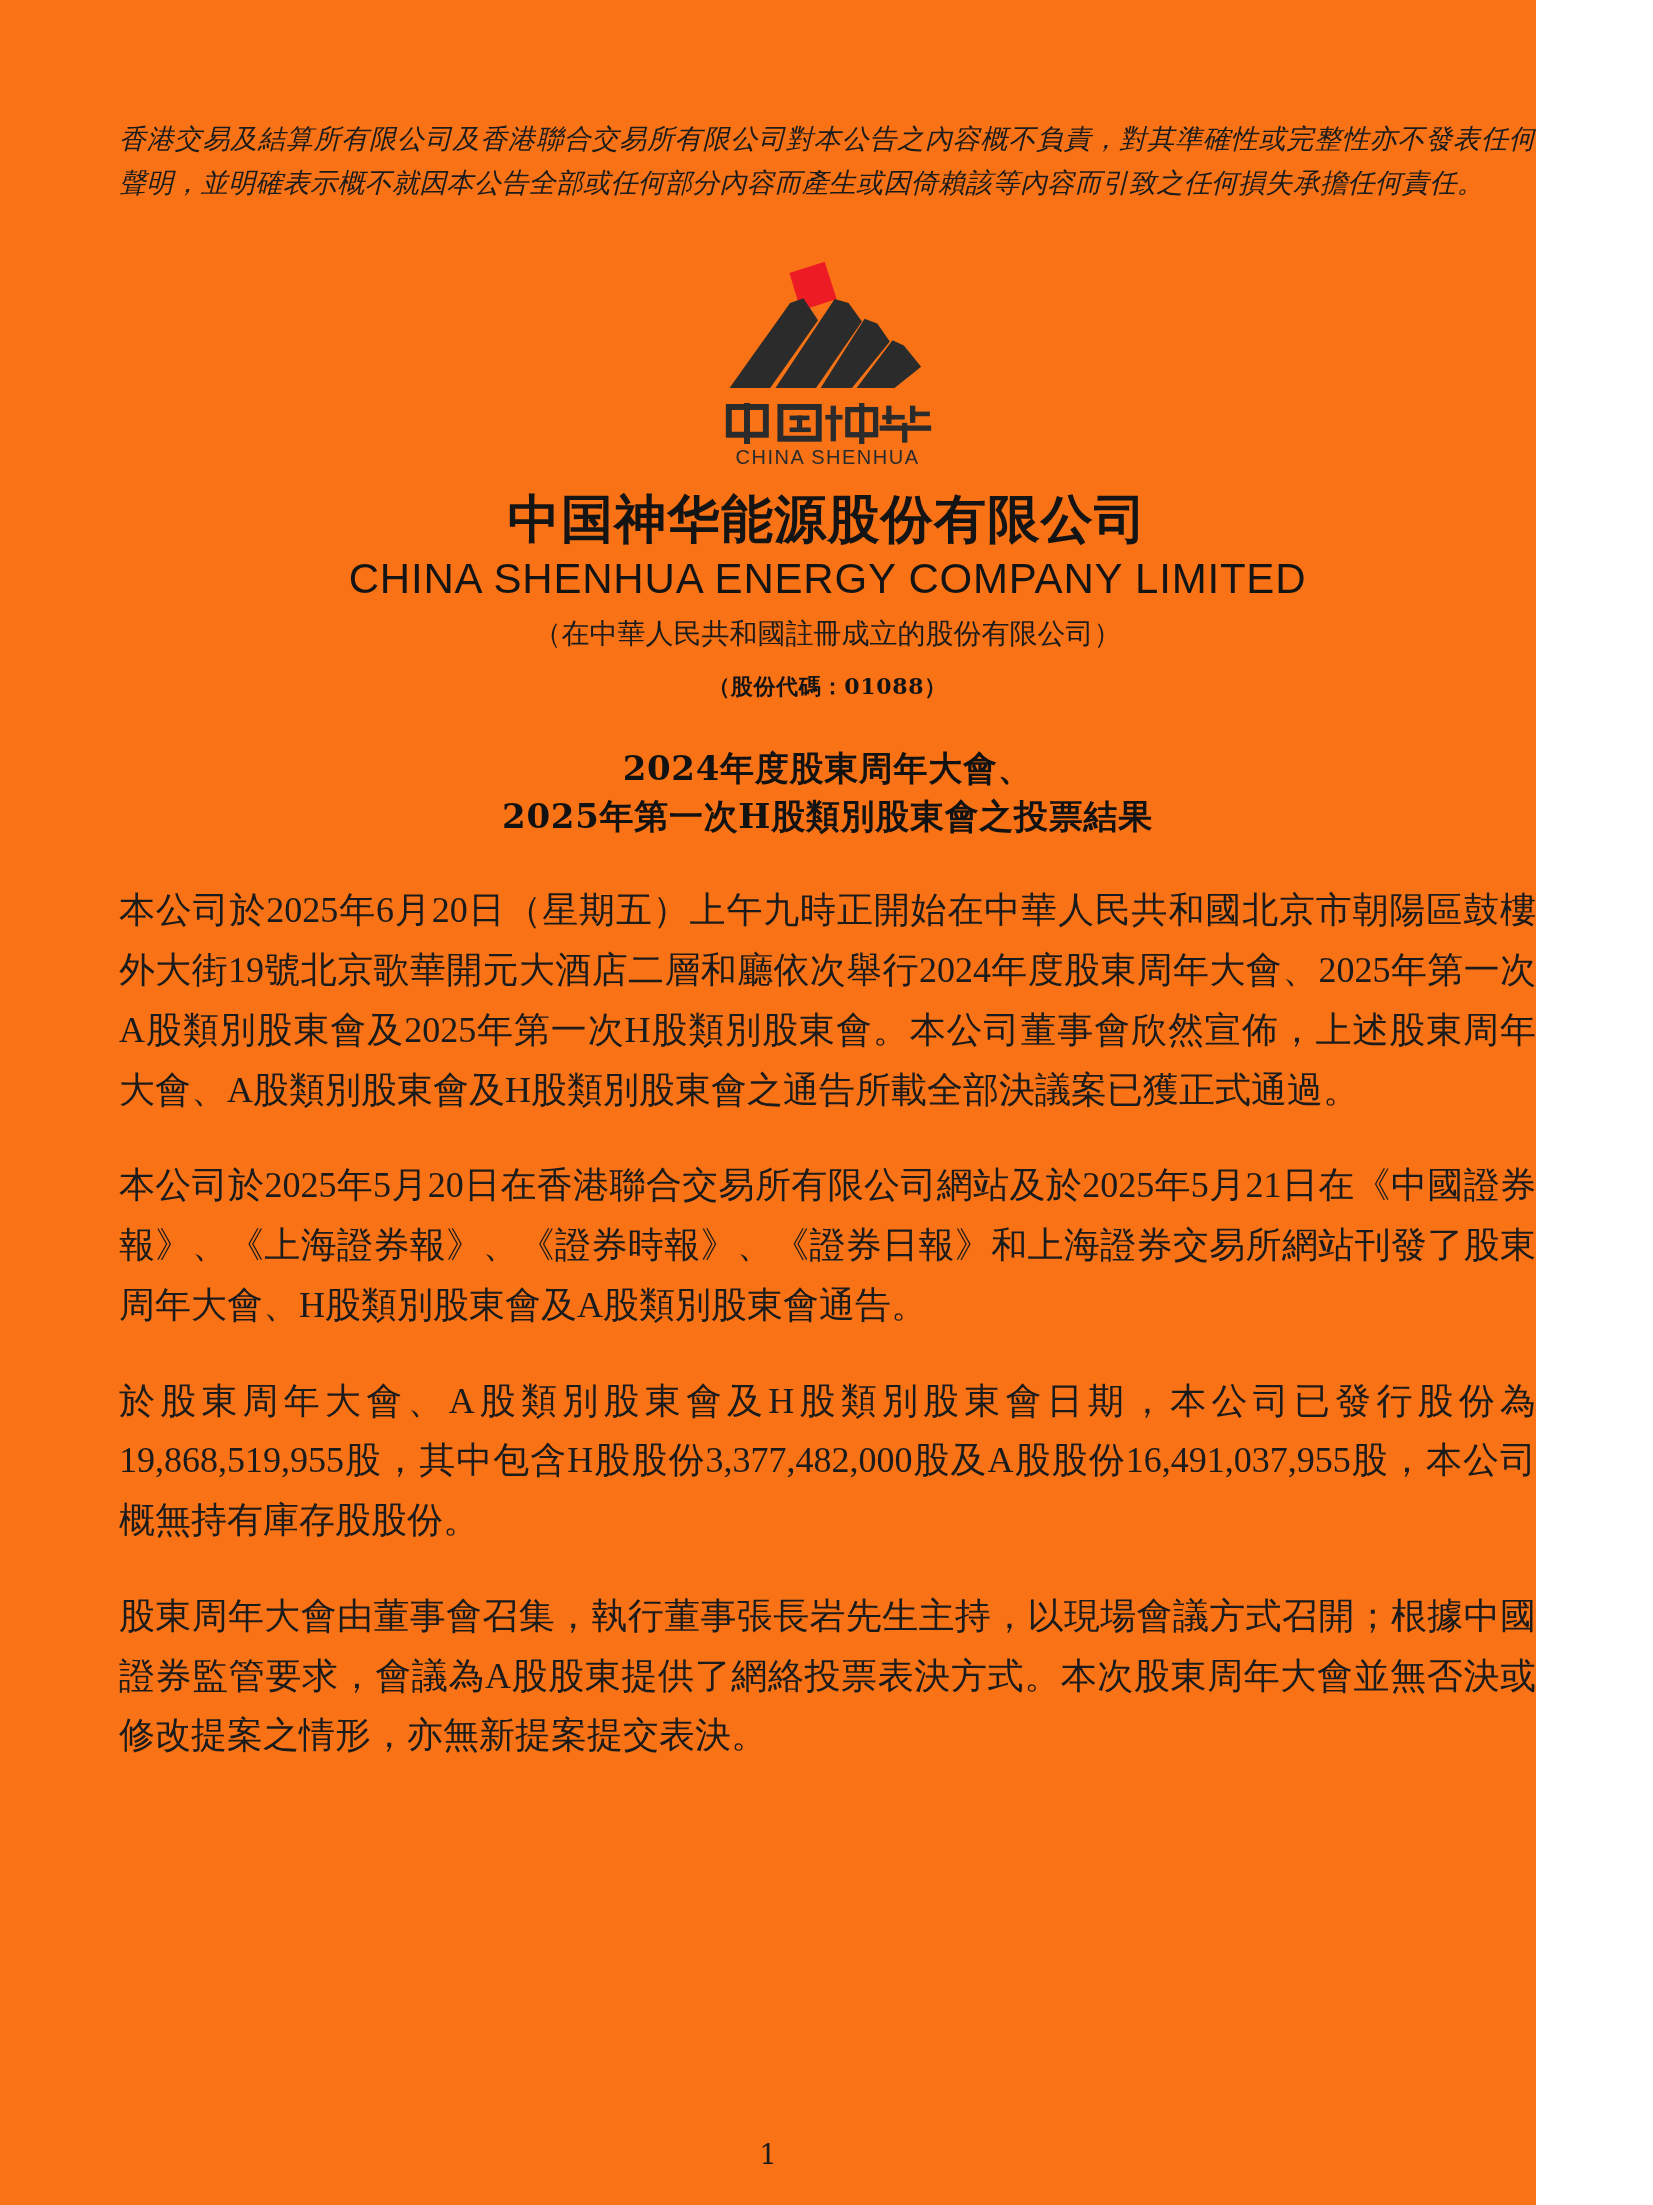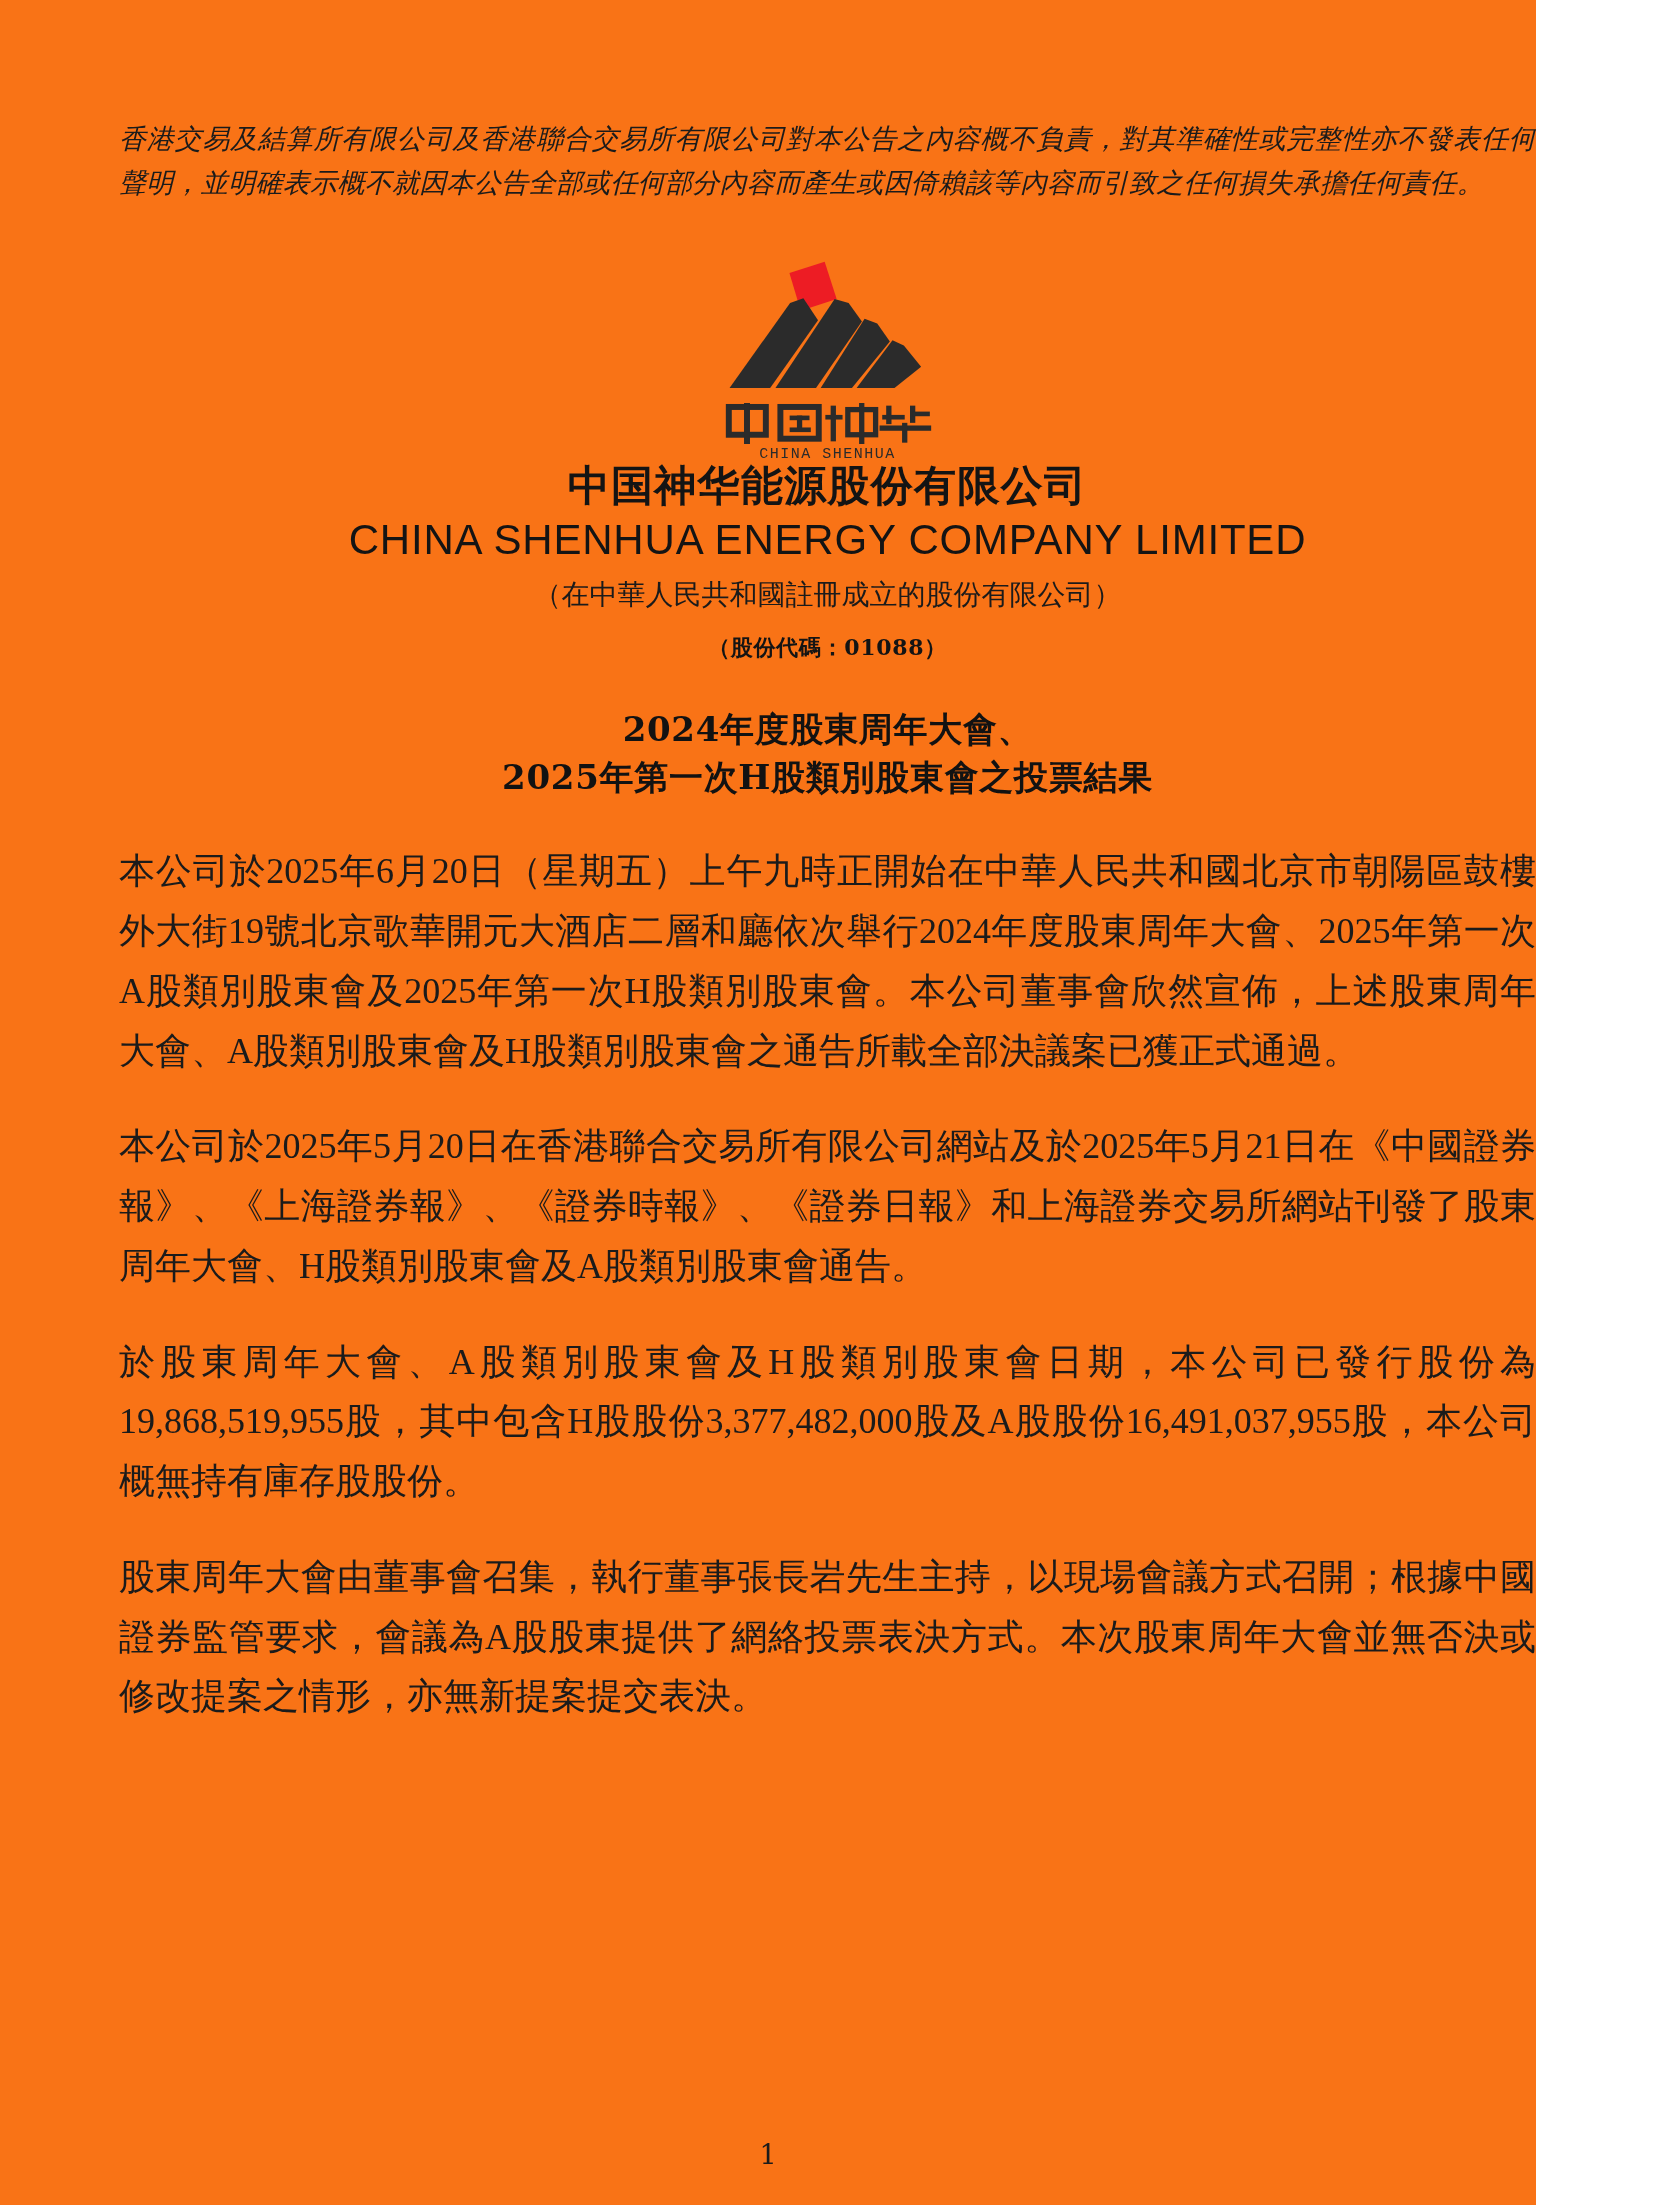--- a/index.html
+++ b/index.html
@@ -54,34 +54,35 @@
     height: 145px;
     display: block;
   }
   .logo-cn {
     width: 216px;
     height: 41px;
     display: block;
     margin-top: 2.7px;
   }
   .logo-en {
-    font-family: Liberation Mono, monospace;
-    font-size: 15px;
+    font-family: Liberation Sans, sans-serif;
+    font-size: 20px;
     letter-spacing: 1.5px;
     color: #2b2b2b;
     margin-top: 2.7px;
     line-height: 1;
   }
 
   
   .company-cn {
+    margin-top: 23px;
     text-align: center;
     font-family: "DejaVu Sans", "Liberation Sans", sans-serif;
     font-weight: bold;
-    font-size: 42px;
+    font-size: 52px;
     letter-spacing: 1.3px;
     line-height: 1.12;
     color: #141414;
   }
   .company-en {
     text-align: center;
     font-family: "Liberation Sans", "DejaVu Sans", sans-serif;
     font-size: 42px;
     letter-spacing: 0.8px;
     line-height: 1.3;

